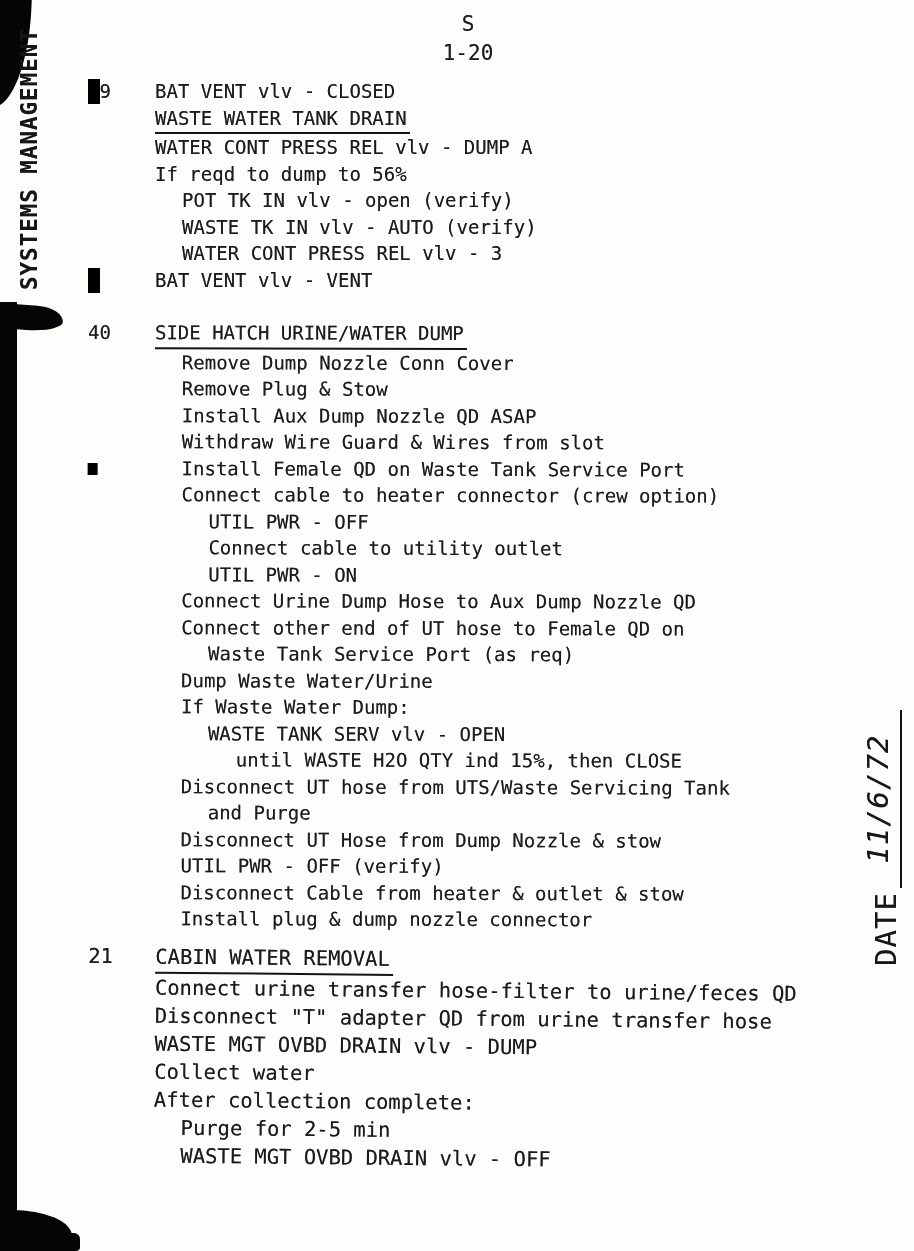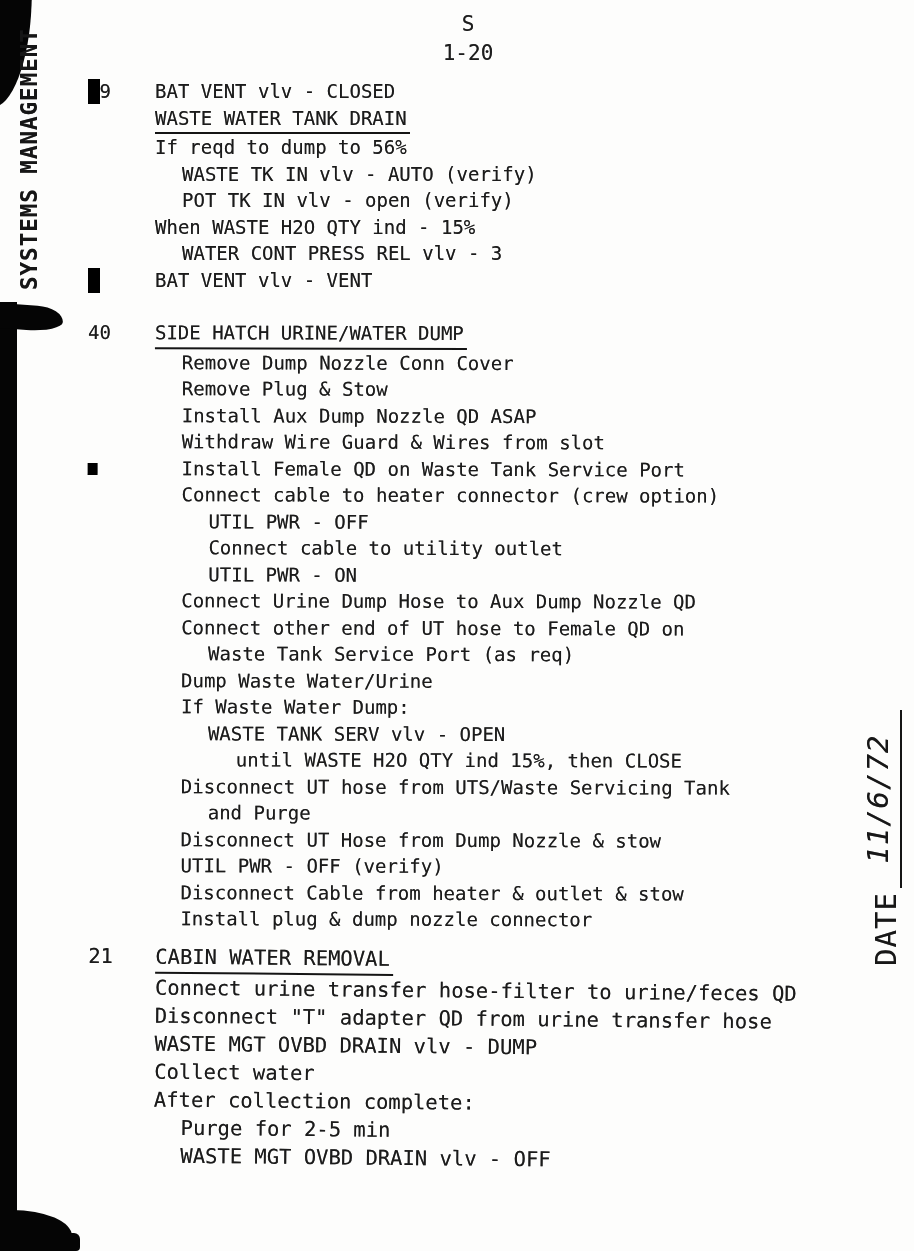--- a/index.html
+++ b/index.html
@@ -119,24 +119,24 @@
   <span class="date-label">DATE</span>
   <span class="date-line">11/6/72</span>
 </div>
 
 <div class="content">
     <section class="sec sec-19">
       <div class="sec-num">19</div>
       <div class="sec-body">
         <div class="line indent-0">BAT VENT vlv - CLOSED<span class="mark mark-bar"></span></div>
         <div class="line indent-0"><span class="sec-title">WASTE WATER TANK DRAIN</span></div>
+        <div class="line indent-0">WATER CONT PRESS REL vlv - DUMP A</div>
         <div class="line indent-0">If reqd to dump to 56%</div>
+        <div class="line indent-1">POT TK IN vlv - open (verify)</div>
         <div class="line indent-1">WASTE TK IN vlv - AUTO (verify)</div>
-        <div class="line indent-1">POT TK IN vlv - open (verify)</div>
-        <div class="line indent-0">When WASTE H2O QTY ind - 15%</div>
         <div class="line indent-1">WATER CONT PRESS REL vlv - 3</div>
         <div class="line indent-0">BAT VENT vlv - VENT<span class="mark mark-bar"></span></div>
       </div>
     </section>
     <section class="sec sec-20">
       <div class="sec-num">40</div>
       <div class="sec-body">
         <div class="line indent-0"><span class="sec-title">SIDE HATCH URINE/WATER DUMP</span></div>
         <div class="line indent-1">Remove Dump Nozzle Conn Cover</div>
         <div class="line indent-1">Remove Plug &amp; Stow</div>

